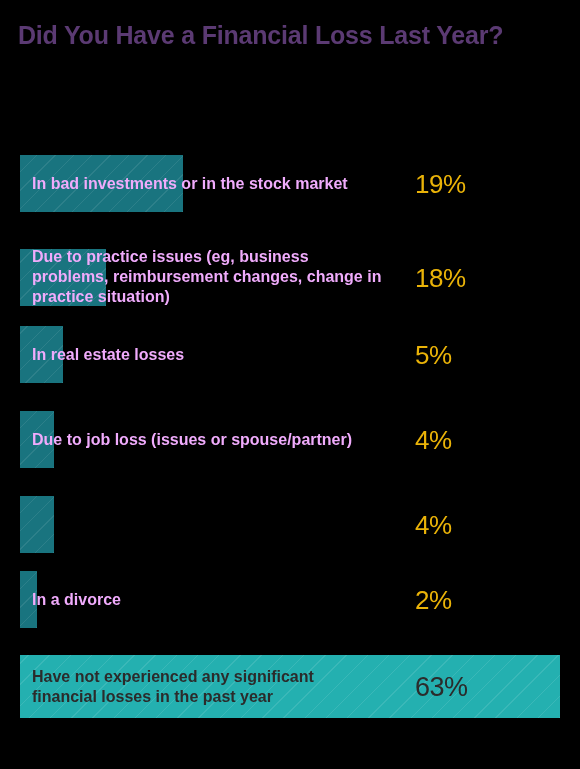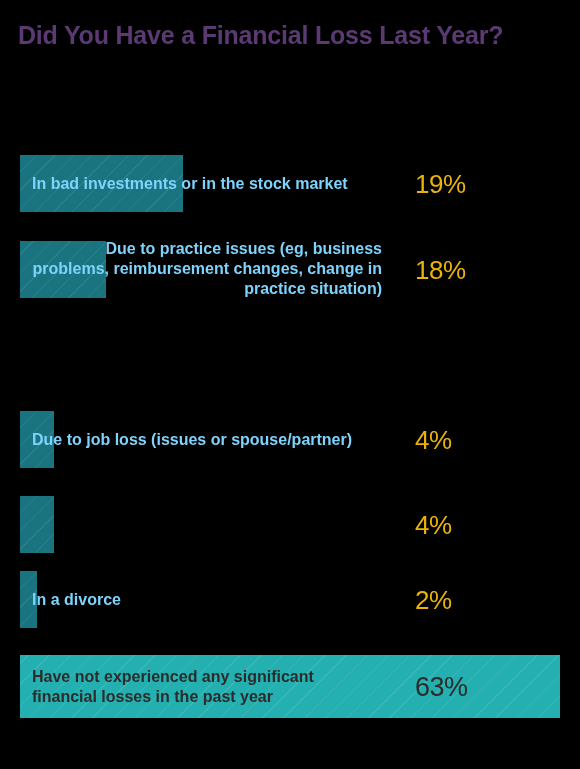--- a/index.html
+++ b/index.html
@@ -71,21 +71,21 @@
         rgba(255,255,255,0.0) 15px
       );
   }
 
   .bar-label {
     position: absolute;
     left: 32px;
     top: 50%;
     transform: translateY(-50%);
     width: 350px;
-    color: #7dd3fc;
+    color: #f0abfc;
     font-size: 16px;
     font-weight: bold;
     line-height: 1.28;
   }
 
   .bar-row.highlight .bar-label {
     color: #2b2b2b;
   }
 
   .bar-value {
@@ -111,26 +111,31 @@
 <div id="chart-root">
 
   <div id="chart-title">Did You Have a Financial Loss Last Year?</div>
 
   <div class="bar-row" style="top:155px; height:57px;">
     <div class="bar-fill" style="width: 162.857px;"></div>
     <div class="bar-label">In bad investments or in the stock market</div>
     <div class="bar-value">19%</div>
   </div>
 
-  <div class="bar-row" style="top:241px; height:57px;text-align:right;">
+  <div class="bar-row" style="top:249px; height:57px;">
     <div class="bar-fill" style="width: 85.7143px;"></div>
     <div class="bar-label">Due to practice issues (eg, business problems, reimbursement changes, change in practice situation)</div>
     <div class="bar-value">18%</div>
   </div>
 
+  <div class="bar-row" style="top:326px; height:57px;">
+    <div class="bar-fill" style="width: 42.8571px;"></div>
+    <div class="bar-label">In real estate losses</div>
+    <div class="bar-value">5%</div>
+  </div>
 
   <div class="bar-row" style="top:411px; height:57px;">
     <div class="bar-fill" style="width: 34.2857px;"></div>
     <div class="bar-label">Due to job loss (issues or spouse/partner)</div>
     <div class="bar-value">4%</div>
   </div>
 
   <div class="bar-row" style="top:496px; height:57px;">
     <div class="bar-fill" style="width: 34.2857px;"></div>
     <div class="bar-value">4%</div>

